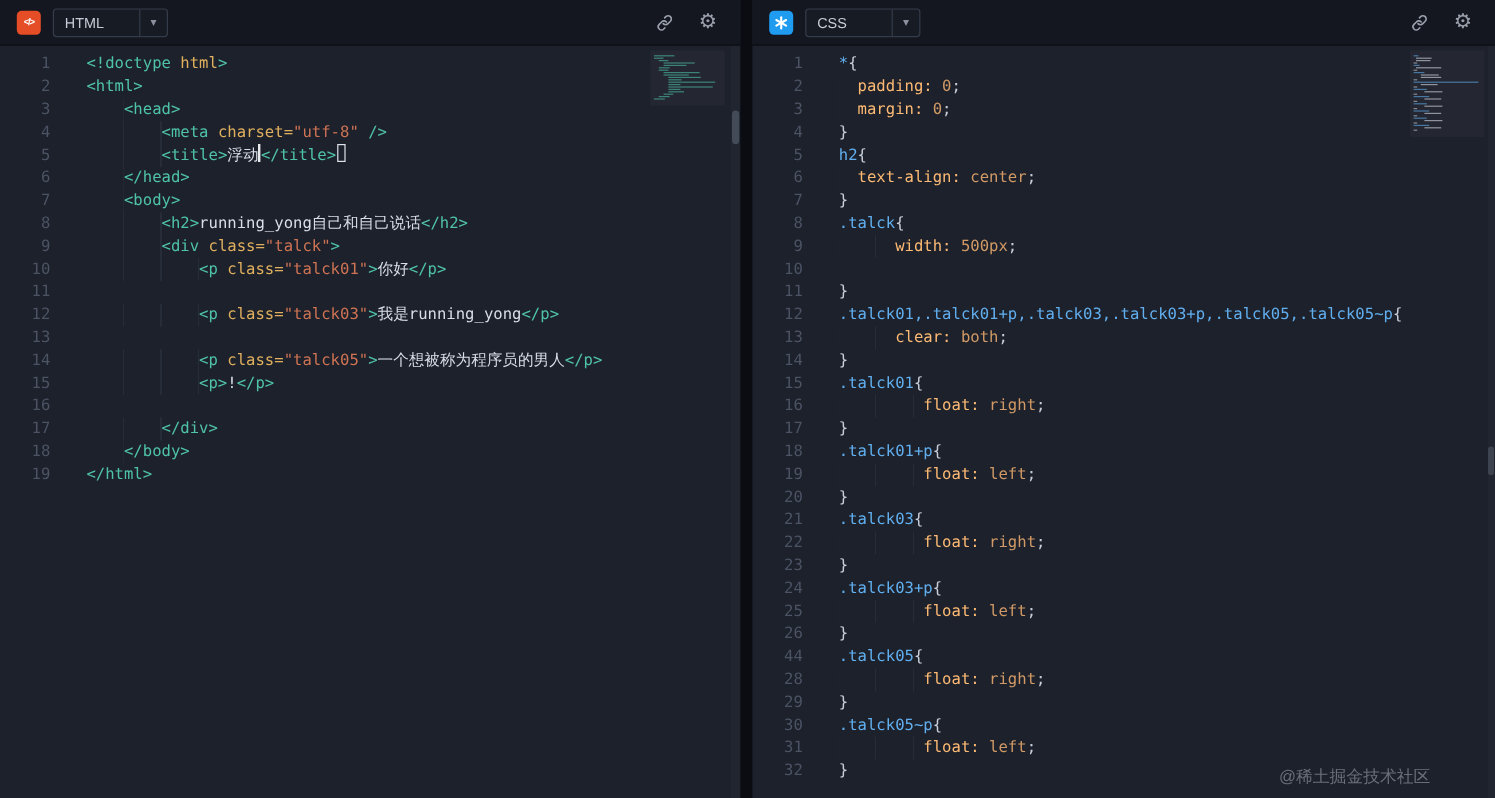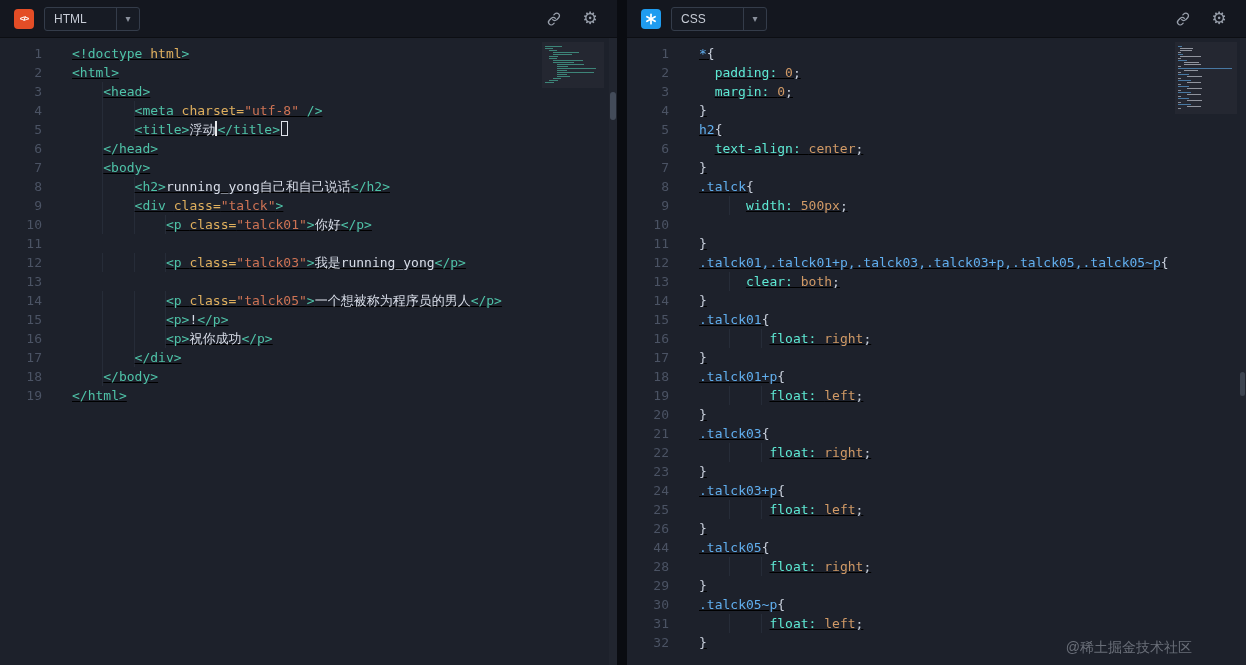--- a/index.html
+++ b/index.html
@@ -28,31 +28,31 @@
   .header-spacer { flex:1; }
   .icon-btn { background:none; border:none; width:26px; height:26px; display:flex; align-items:center;
     justify-content:center; color:#99a0ac; cursor:pointer; }
   .gear-glyph { font-size:17px; line-height:1; font-family:"DejaVu Sans",sans-serif; }
 
   
   .editor { position:relative; flex:1; overflow:hidden; }
   .code { padding-top:6px; font-size:13px; line-height:19px; }
   .code-line { display:flex; height:19px; white-space:pre; }
   .gutter { flex:0 0 42px; width:42px; text-align:right; color:#4b5364; user-select:none; }
-  .line-content { padding-left:30px; white-space:pre; position:relative;text-decoration:underline; }
+  .line-content { padding-left:30px; white-space:pre; position:relative; }
   .ws { display:inline-block; height:19px; vertical-align:top;
     background-image:repeating-linear-gradient(to right,
       transparent 0, transparent calc(4ch - 1px), #262c38 calc(4ch - 1px), #262c38 4ch); }
 
   .tok-tag  { color:#4fc3a8; }
   .tok-attr { color:#e0b05e; }
   .tok-str  { color:#ce7354; }
   .tok-text { color:#d8dde8; }
   .tok-sel  { color:#61afef; }
-  .tok-prop { color:#5eead4; }
+  .tok-prop { color:#fdba74; }
   .tok-val  { color:#d19a66; }
   .tok-punc { color:#c8cfdb; }
   .tok-caret { display:inline-block; width:2px; height:15px; background:#e8eaed; vertical-align:-2px; }
   .tok-cursorbox { display:inline-block; width:7px; height:15px; border:1px solid #dfe3ea;
     vertical-align:-2px; margin-left:1px; }
 
   
   .minimap { position:absolute; top:4px; width:62px; padding:4px 3px;
     background:rgba(255,255,255,0.03); }
   .panel.left  .minimap { right:13px; }
@@ -103,21 +103,21 @@
           <div class="code-line"><span class="gutter">6</span><span class="line-content"><span class="ws" style="width: 4ch;"></span><span class="tok-tag">&lt;/head&gt;</span></span></div>
           <div class="code-line"><span class="gutter">7</span><span class="line-content"><span class="ws" style="width: 4ch;"></span><span class="tok-tag">&lt;body&gt;</span></span></div>
           <div class="code-line"><span class="gutter">8</span><span class="line-content"><span class="ws" style="width: 8ch;"></span><span class="tok-tag">&lt;h2&gt;</span><span class="tok-text">running_yong自己和自己说话</span><span class="tok-tag">&lt;/h2&gt;</span></span></div>
           <div class="code-line"><span class="gutter">9</span><span class="line-content"><span class="ws" style="width: 8ch;"></span><span class="tok-tag">&lt;div </span><span class="tok-attr">class=</span><span class="tok-str">"talck"</span><span class="tok-tag">&gt;</span></span></div>
           <div class="code-line"><span class="gutter">10</span><span class="line-content"><span class="ws" style="width: 12ch;"></span><span class="tok-tag">&lt;p </span><span class="tok-attr">class=</span><span class="tok-str">"talck01"</span><span class="tok-tag">&gt;</span><span class="tok-text">你好</span><span class="tok-tag">&lt;/p&gt;</span></span></div>
           <div class="code-line"><span class="gutter">11</span></div>
           <div class="code-line"><span class="gutter">12</span><span class="line-content"><span class="ws" style="width: 12ch;"></span><span class="tok-tag">&lt;p </span><span class="tok-attr">class=</span><span class="tok-str">"talck03"</span><span class="tok-tag">&gt;</span><span class="tok-text">我是running_yong</span><span class="tok-tag">&lt;/p&gt;</span></span></div>
           <div class="code-line"><span class="gutter">13</span></div>
           <div class="code-line"><span class="gutter">14</span><span class="line-content"><span class="ws" style="width: 12ch;"></span><span class="tok-tag">&lt;p </span><span class="tok-attr">class=</span><span class="tok-str">"talck05"</span><span class="tok-tag">&gt;</span><span class="tok-text">一个想被称为程序员的男人</span><span class="tok-tag">&lt;/p&gt;</span></span></div>
           <div class="code-line"><span class="gutter">15</span><span class="line-content"><span class="ws" style="width: 12ch;"></span><span class="tok-tag">&lt;p&gt;</span><span class="tok-text">!</span><span class="tok-tag">&lt;/p&gt;</span></span></div>
-          <div class="code-line"><span class="gutter">16</span><span class="line-content"><span class="ws" style="width: 12ch;"></span><span class="tok-tag">&lt;p&gt;</span><span class="tok-text">祝你成功</span><span class="tok-tag">&lt;/p&gt;</span></span></div>
+          <div class="code-line"><span class="gutter">16</span></div>
           <div class="code-line"><span class="gutter">17</span><span class="line-content"><span class="ws" style="width: 8ch;"></span><span class="tok-tag">&lt;/div&gt;</span></span></div>
           <div class="code-line"><span class="gutter">18</span><span class="line-content"><span class="ws" style="width: 4ch;"></span><span class="tok-tag">&lt;/body&gt;</span></span></div>
           <div class="code-line"><span class="gutter">19</span><span class="line-content"><span class="tok-tag">&lt;/html&gt;</span></span></div>
         </div>
       <div class="minimap">
           <div class="mm-bar" style="margin-left: 0px; width: 17px; background: rgb(79, 195, 168);"></div>
           <div class="mm-bar" style="margin-left: 0px; width: 8px; background: rgb(79, 195, 168);"></div>
           <div class="mm-bar" style="margin-left: 4px; width: 8px; background: rgb(79, 195, 168);"></div>
           <div class="mm-bar" style="margin-left: 8px; width: 26px; background: rgb(79, 195, 168);"></div>
           <div class="mm-bar" style="margin-left: 8px; width: 19px; background: rgb(79, 195, 168);"></div>

